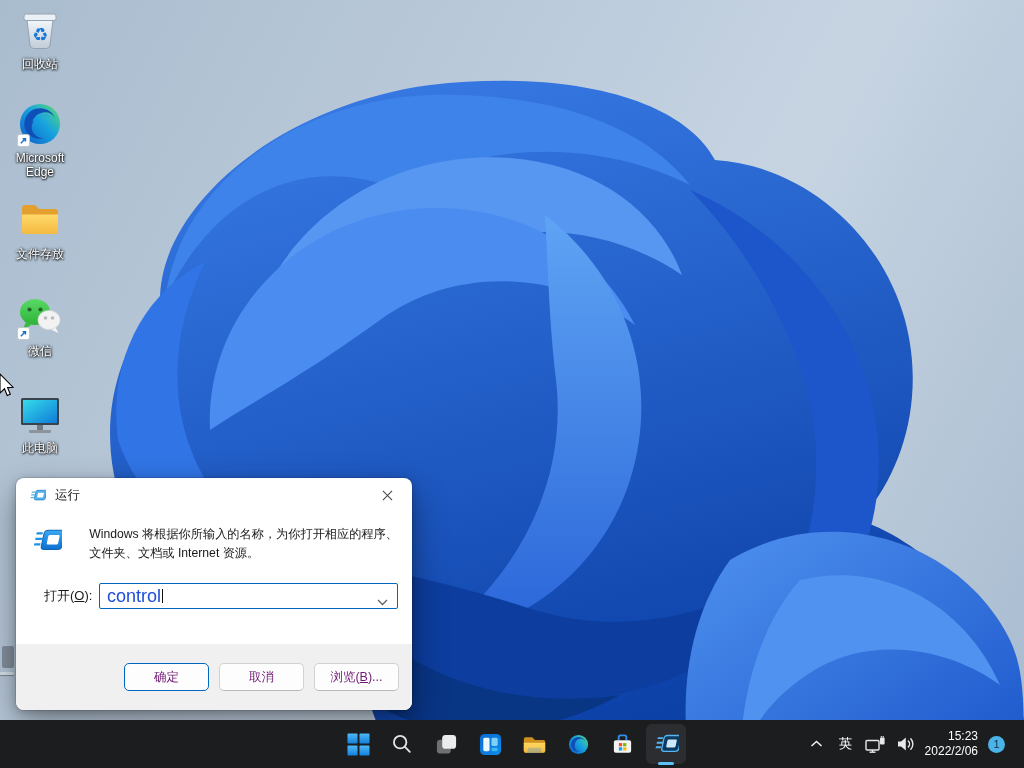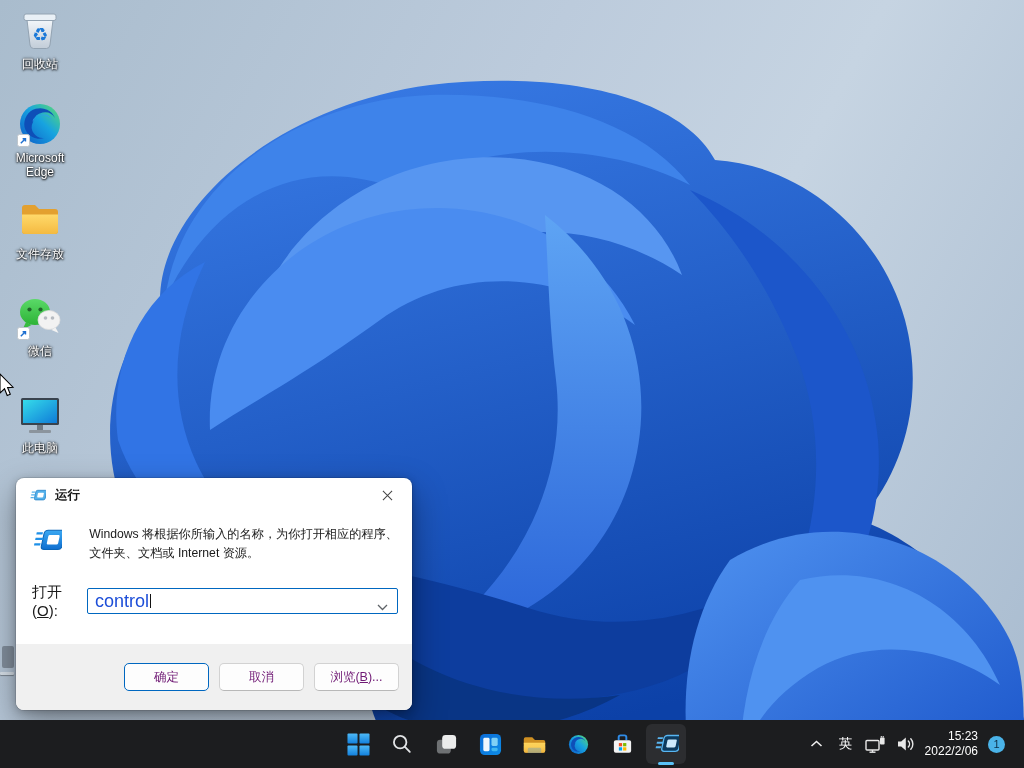--- a/index.html
+++ b/index.html
@@ -27,28 +27,28 @@
   #hidden-icon-sliver .blob { position:absolute; left:2px; top:0; width:12px; height:22px;
     background:#5a636d; border-radius:2px; opacity:.7; }
   #hidden-icon-sliver .line { position:absolute; left:0; top:26px; width:14px; height:3px;
     background:#e8edf2; opacity:.85; border-radius:1px; box-shadow:0 1px 1px rgba(0,0,0,.5); }
 
   
   #run-dialog { position:absolute; left:16px; top:478px; width:396px; height:232px;
     background:#fff; border-radius:8px; overflow:hidden; color:#1a1a1a;
     box-shadow:0 14px 34px rgba(0,0,0,.38), 0 2px 8px rgba(0,0,0,.22), 0 0 0 1px rgba(0,0,0,.10); }
   #dlg-titlebar { height:34px; display:flex; align-items:center; padding:0 10px 0 14px; }
-  #dlg-title { font-size:12.5px; margin-left:9px;font-weight:bold; }
+  #dlg-title { font-size:12.5px; margin-left:9px; }
   #dlg-close { margin-left:auto; width:30px; height:24px; display:flex; align-items:center;
     justify-content:center; border-radius:4px; }
   #dlg-body { padding:12px 14px 0 16px; }
   .dlg-info { display:flex; gap:27px; }
   .dlg-desc { font-size:12.2px; line-height:17px; padding-top:2px; white-space:nowrap; }
   .open-row { display:flex; align-items:center; margin-top:21px; }
-  .open-lbl { font-size:15px; width:55px; flex:0 0 55px; }
+  .open-lbl { font-size:13px; width:55px; flex:0 0 55px;margin-left:12px; }
   .open-lbl u { text-decoration:underline; }
   #run-combo { flex:1; height:26px; border:1.6px solid #0067c0; border-radius:2px;
     background:#fff; display:flex; align-items:center; padding:0 26px 0 7px; position:relative; }
   #run-input-text { font-size:18px; color:#1d4ed8; }
   #text-caret { display:inline-block; width:1px; height:14px; background:#111; margin-left:1px; }
   #combo-chevron { position:absolute; right:9px; top:8px; }
   #dlg-footer { position:absolute; left:0; right:0; bottom:0; height:66px; background:#f0f0f0;
     display:flex; align-items:center; justify-content:flex-end; gap:10px; padding:0 13px; }
   .dlg-btn { width:85px; height:28px; border-radius:5px; background:#fdfdfd; font-size:12.5px;
     color:#701a75; border:1px solid #d2d2d2; border-bottom-color:#b8b8b8;

